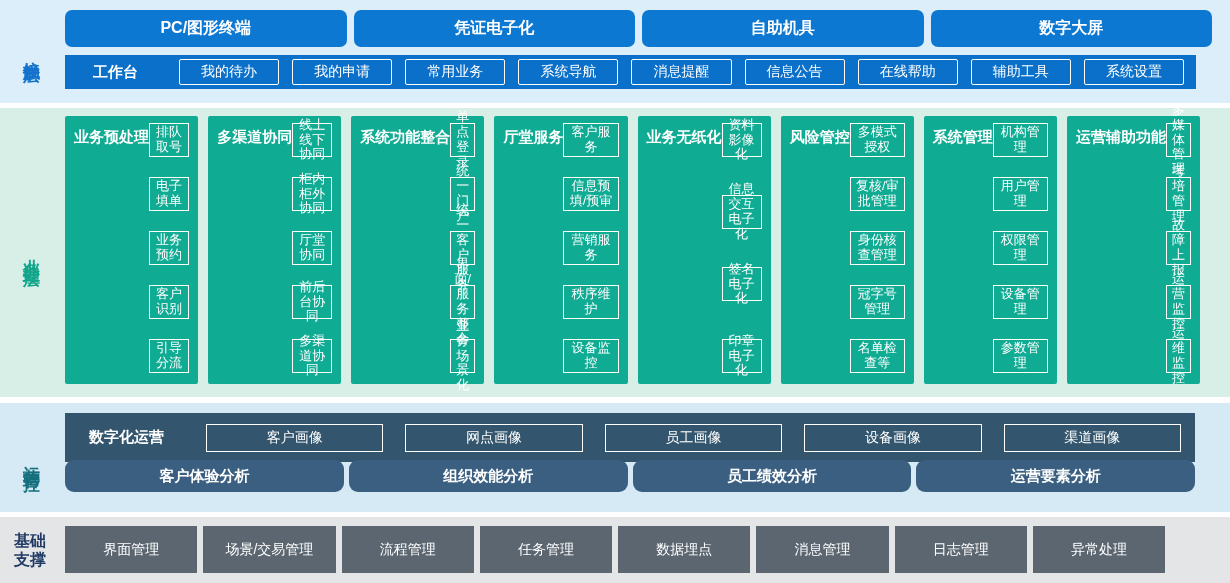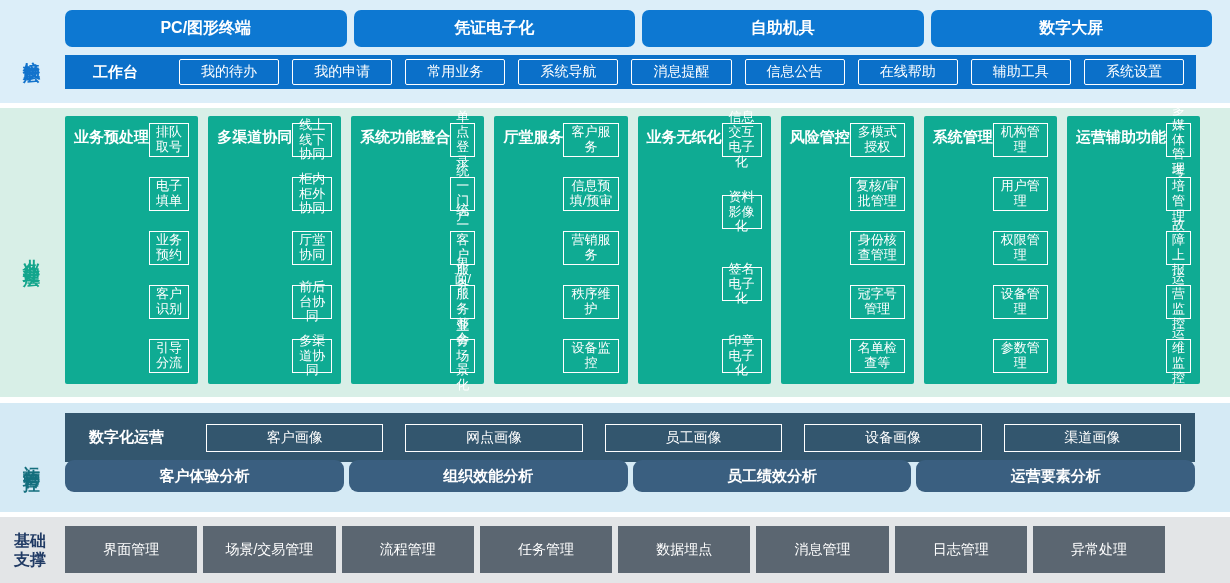--- a/index.html
+++ b/index.html
@@ -154,22 +154,22 @@
         <div class="col-item">信息预填/预审</div>
         <div class="col-item">营销服务</div>
         <div class="col-item">秩序维护</div>
         <div class="col-item">设备监控</div>
       </div>
     </div>
 
     <div class="col">
       <div class="col-title">业务无纸化</div>
       <div class="col-items">
+        <div class="col-item">资料影像化</div>
         <div class="col-item">信息交互电子化</div>
-        <div class="col-item">资料影像化</div>
         <div class="col-item">签名电子化</div>
         <div class="col-item">印章电子化</div>
       </div>
     </div>
 
     <div class="col">
       <div class="col-title">风险管控</div>
       <div class="col-items">
         <div class="col-item">多模式授权</div>
         <div class="col-item">复核/审批管理</div>

